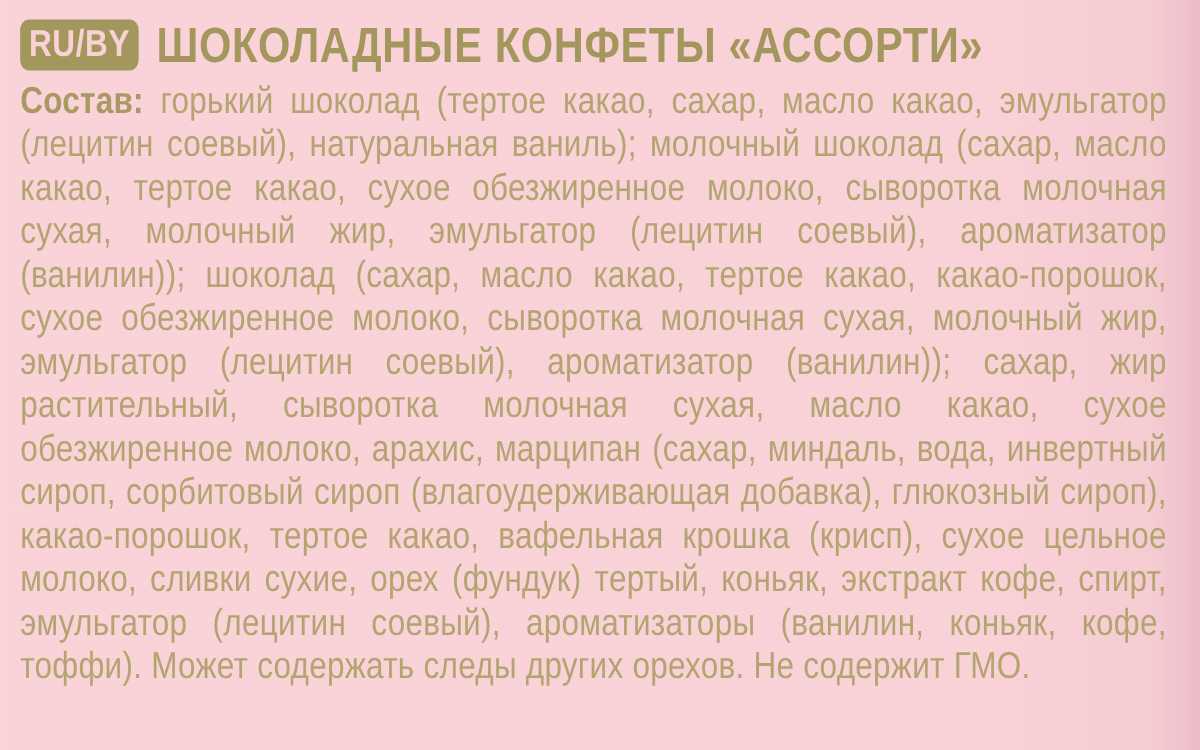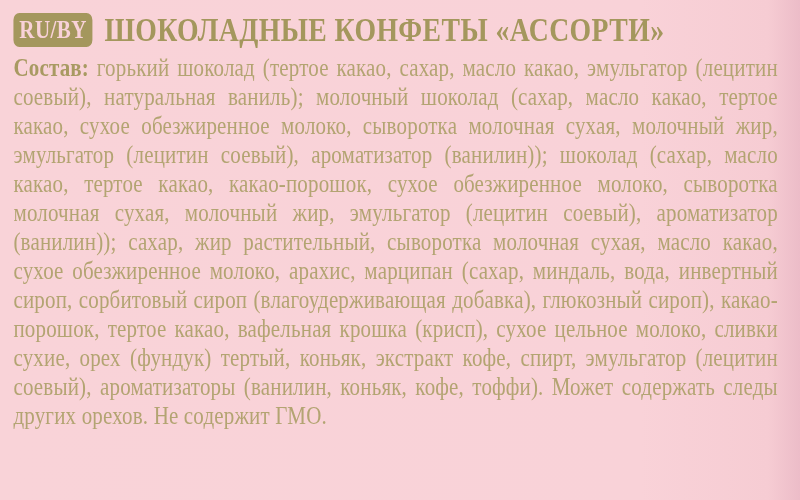--- a/index.html
+++ b/index.html
@@ -1,21 +1,21 @@
 <!DOCTYPE html>
 <html><head>
 <meta charset="utf-8">
 <style>
   html, body { margin: 0; padding: 0; }
   body {
     width: 800px; height: 500px; overflow: hidden;
     background: linear-gradient(90deg, #f9d3d8 0%, #f9d2d8 80%, #f6ccd3 96%, #ecbcc8 100%);
     font-family: "Liberation Sans", sans-serif;
   }
-  .label { width: 726px; height: 500px; position: relative; font-family: Liberation Serif, serif; }
+  .label { width: 726px; height: 500px; position: relative; }
   
   .scale {
     width: 952px;
     transform: scaleX(0.84);
     transform-origin: 0 0;
     padding: 12px 26px 0 16px;
     box-sizing: border-box;
   }
   .header {
     display: flex;

